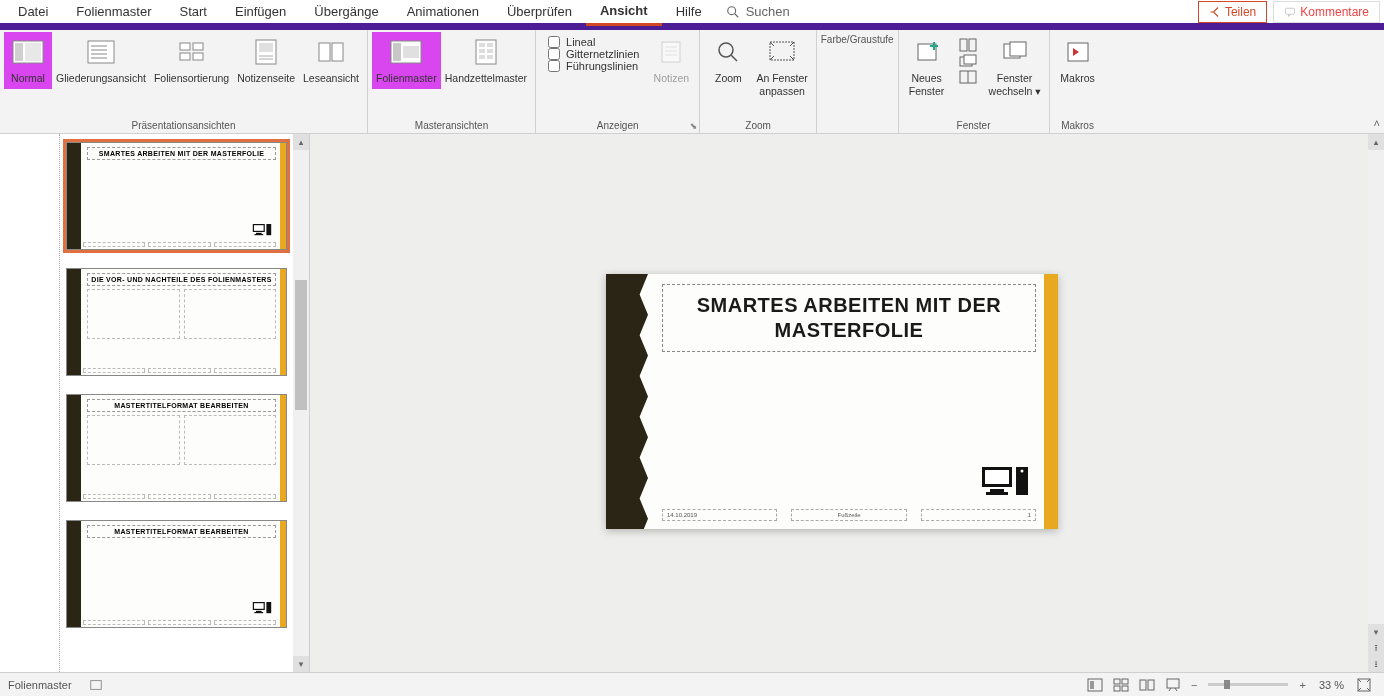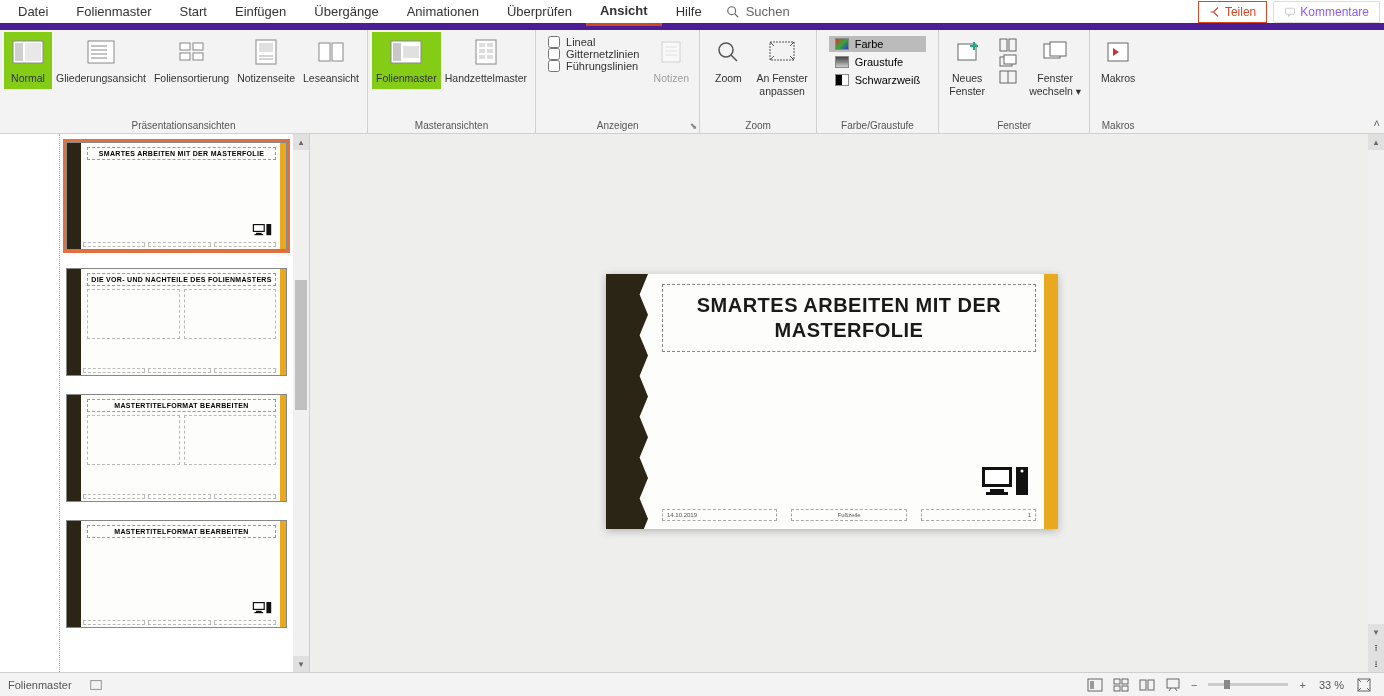--- a/index.html
+++ b/index.html
@@ -13,21 +13,21 @@
 .menu-right-item { display: flex; align-items: center; gap: 4px; padding: 3px 10px; font-size: 12px; border: 1px solid #ccc; margin-left: 6px; background: #fff; }
 .menu-right-item.share { color: #d24726; border-color: #d24726; }
 .search-box { display: flex; align-items: center; gap: 6px; padding: 0 10px; font-size: 13px; color: #666; }
 
 
 .ribbon { height: 104px; background: #f3f3f3; display: flex; border-bottom: 1px solid #d0d0d0; position: relative; }
 .ribbon-group { display: flex; flex-direction: column; border-right: 1px solid #d0d0d0; padding: 2px 4px 0 4px; }
 .ribbon-group-items { flex: 1; display: flex; align-items: flex-start; }
 .ribbon-group-label { font-size: 10px; color: #555; text-align: center; padding: 2px 0; }
 .ribbon-btn { display: flex; flex-direction: column; align-items: center; justify-content: flex-start; padding: 4px 4px; min-width: 48px; cursor: pointer; }
-.ribbon-btn.active { background: #84cc16; }
+.ribbon-btn.active { background: #d946ef; }
 .ribbon-btn .icon-box { width: 36px; height: 32px; display: flex; align-items: center; justify-content: center; margin-bottom: 4px; }
 .ribbon-btn .lbl { font-size: 10.5px; color: #333; text-align: center; line-height: 1.2; }
 .ribbon-check-col { display: flex; flex-direction: column; padding: 4px 8px; gap: 0; }
 .ribbon-check { display: flex; align-items: center; gap: 6px; font-size: 11px; color: #333; }
 .ribbon-check input { width: 12px; height: 12px; }
 .color-row { display: flex; align-items: center; gap: 6px; font-size: 11px; padding: 2px 6px; }
 .color-row.sel { background: #bbb; }
 .color-swatch { width: 14px; height: 12px; border: 1px solid #888; }
 .launcher { font-size: 9px; color: #888; position: absolute; right: 2px; bottom: 2px; }
 .collapse-arrow { position: absolute; right: 4px; bottom: 4px; font-size: 11px; color: #666; }
@@ -96,21 +96,21 @@
       </svg>
     <span>Suchen</span>
   </div>
   <div class="menu-spacer"></div>
   <div class="menu-right-item share">
     <svg width="12" height="12" viewBox="0 0 16 16">
         <path d="M12 2 L6 8 L12 14 M6 8 H2" fill="none" stroke="#d24726" stroke-width="1.5"></path>
       </svg>
     <span>Teilen</span>
   </div>
-  <div class="menu-right-item" style="color:#8b5cf6;border-color:#ddd;">
+  <div class="menu-right-item" style="color:#ef4444;border-color:#ddd;">
     <svg width="12" height="12" viewBox="0 0 16 16">
         <rect x="2" y="3" width="12" height="8" rx="1" fill="none" stroke="#bbb"></rect>
         <path d="M6 11 L6 14 L9 11" fill="none" stroke="#bbb"></path>
       </svg>
     <span>Kommentare</span>
   </div>
 </div>
 
 <div class="ribbon">
 
@@ -254,36 +254,20 @@
             </svg>
           </div>
         <div class="lbl" style="white-space:pre-line;">An Fenster
 anpassen</div>
       </div>
     </div>
     <div class="ribbon-group-label">Zoom</div>
   </div>
 
   <div class="ribbon-group">
-    <div class="ribbon-group-items">
-      <div class="ribbon-check-col" style="gap:2px;">
-        <div class="color-row sel">
-            <div class="color-swatch" style="background:linear-gradient(135deg,#d33,#3a3,#33d);"></div>
-            <span>Farbe</span>
-          </div>
-        <div class="color-row">
-            <div class="color-swatch" style="background:linear-gradient(#444,#ccc);"></div>
-            <span>Graustufe</span>
-          </div>
-        <div class="color-row">
-            <div class="color-swatch" style="background:linear-gradient(90deg,#000 50%,#fff 50%);"></div>
-            <span>Schwarzweiß</span>
-          </div>
-      </div>
-    </div>
     <div class="ribbon-group-label">Farbe/Graustufe</div>
   </div>
 
   <div class="ribbon-group">
     <div class="ribbon-group-items">
       <div class="ribbon-btn">
         <div class="icon-box">
             <svg width="26" height="24">
               <rect x="4" y="4" width="18" height="16" fill="#fff" stroke="#666"></rect>
               <line x1="20" y1="2" x2="20" y2="10" stroke="#2a8" stroke-width="2"></line>

